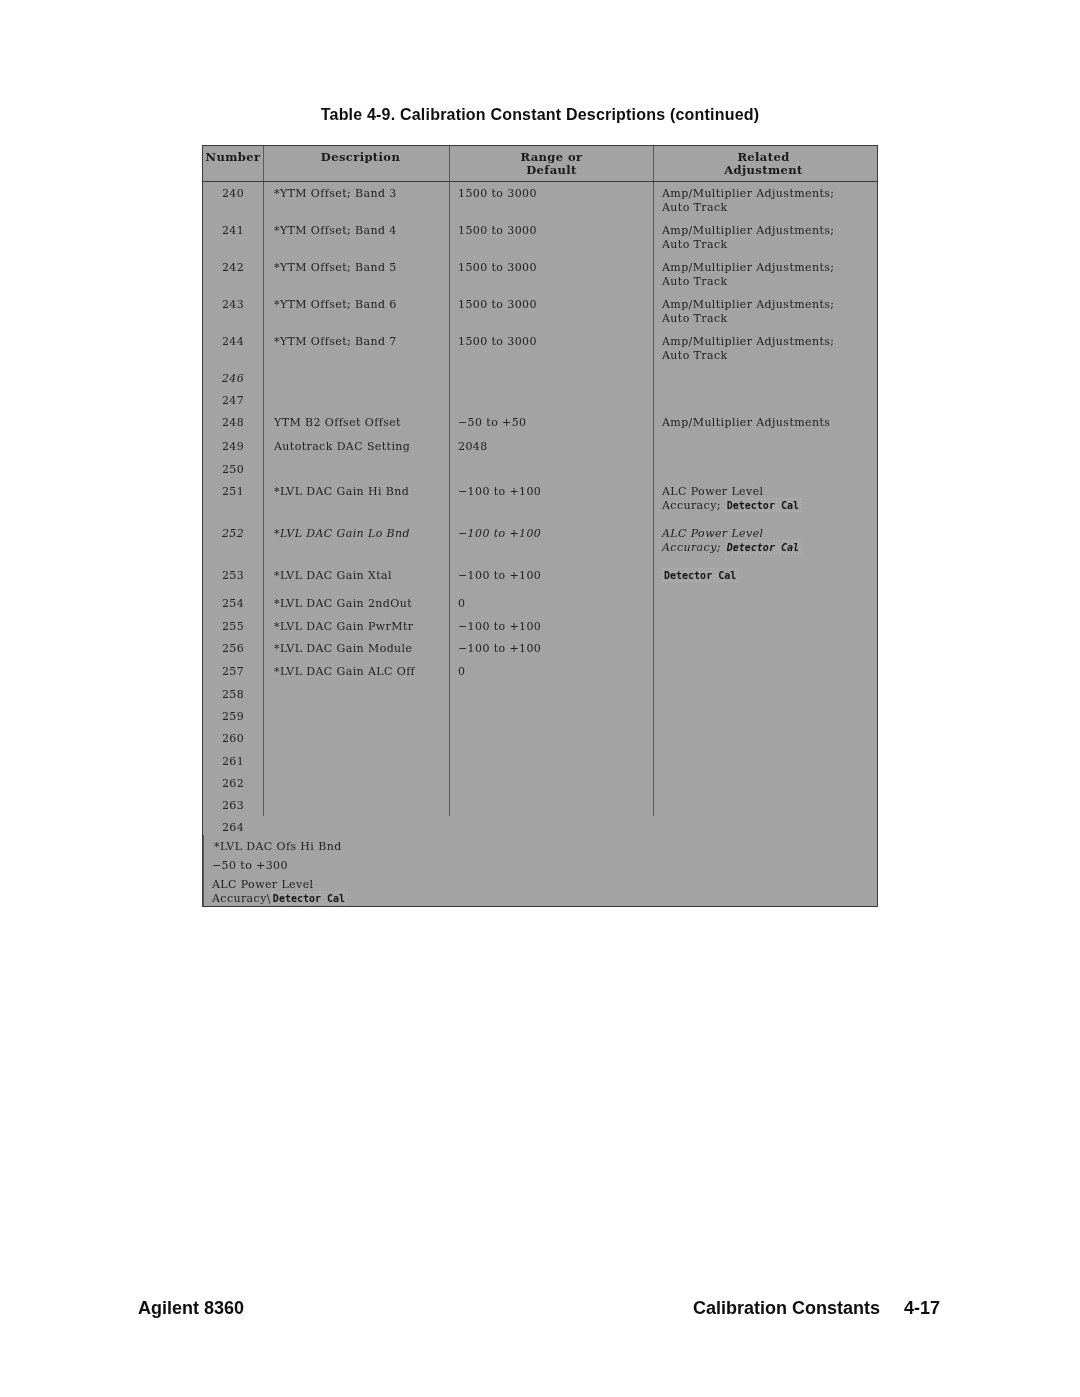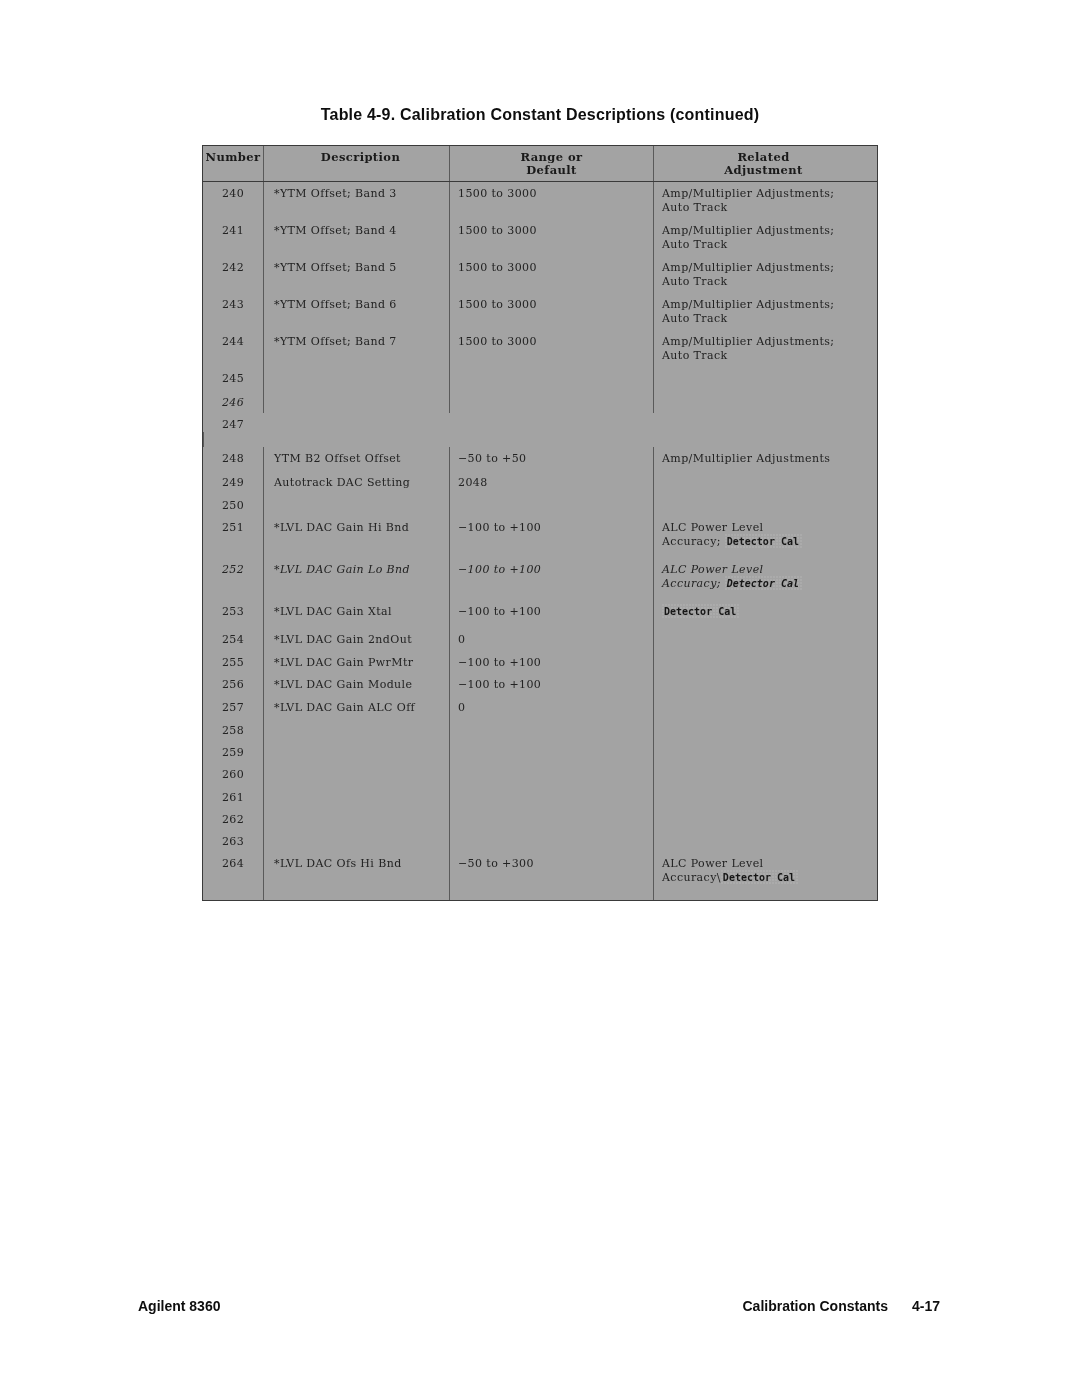--- a/index.html
+++ b/index.html
@@ -66,21 +66,21 @@
     background-size: 3px 3px;
   }
   .footer {
     position: absolute;
     top: 1298px; left: 138px; width: 802px;
     display: flex;
     justify-content: space-between;
     align-items: baseline;
     font-family: "Liberation Sans", sans-serif;
     font-weight: bold;
-    font-size: 14px;
+    font-size: 18px;
     color: #0e0e0e;
   }
   .page-num { margin-left: 24px; }
 </style>
 </head>
 <body>
 
 <h1 class="title">Table 4-9. Calibration Constant Descriptions (continued)</h1>
 
 <div class="cal-table">
@@ -139,33 +139,27 @@
       </div>
       <div class="tr" style="min-height: 37px;">
         <div class="td c-num">244</div>
         <div class="td c-desc">*YTM Offset; Band 7</div>
         <div class="td c-range">1500 to 3000</div>
         <div class="td c-rel">
           <div class="rel-line"><span>Amp/Multiplier Adjustments;</span></div>
           <div class="rel-line"><span>Auto Track</span></div>
         </div>
       </div>
-      <div class="tr" style="min-height: 24px;">
-        <div class="td c-num">245</div>
-        <div class="td c-desc"></div>
-        <div class="td c-range"></div>
-        <div class="td c-rel"></div>
-      </div>
       <div class="tr" style="min-height: 22px; font-style: italic;">
         <div class="td c-num">246</div>
         <div class="td c-desc"></div>
         <div class="td c-range"></div>
         <div class="td c-rel"></div>
       </div>
-      <div class="tr" style="min-height: 22px; flex-direction: column;">
+      <div class="tr" style="min-height: 22px;">
         <div class="td c-num">247</div>
         <div class="td c-desc"></div>
         <div class="td c-range"></div>
         <div class="td c-rel"></div>
       </div>
       <div class="tr" style="min-height: 24px;">
         <div class="td c-num">248</div>
         <div class="td c-desc">YTM B2 Offset Offset</div>
         <div class="td c-range">−50 to +50</div>
         <div class="td c-rel">
@@ -263,21 +257,21 @@
         <div class="td c-desc"></div>
         <div class="td c-range"></div>
         <div class="td c-rel"></div>
       </div>
       <div class="tr" style="min-height: 22px;">
         <div class="td c-num">263</div>
         <div class="td c-desc"></div>
         <div class="td c-range"></div>
         <div class="td c-rel"></div>
       </div>
-      <div class="tr" style="min-height: 48px;">
+      <div class="tr" style="min-height: 48px; flex-direction: column;">
         <div class="td c-num">264</div>
         <div class="td c-desc">*LVL DAC Ofs Hi Bnd</div>
         <div class="td c-range">−50 to +300</div>
         <div class="td c-rel">
           <div class="rel-line"><span>ALC Power Level</span></div>
           <div class="rel-line"><span>Accuracy\</span><span class="key">Detector Cal</span></div>
         </div>
       </div>
     </div>
 </div>

